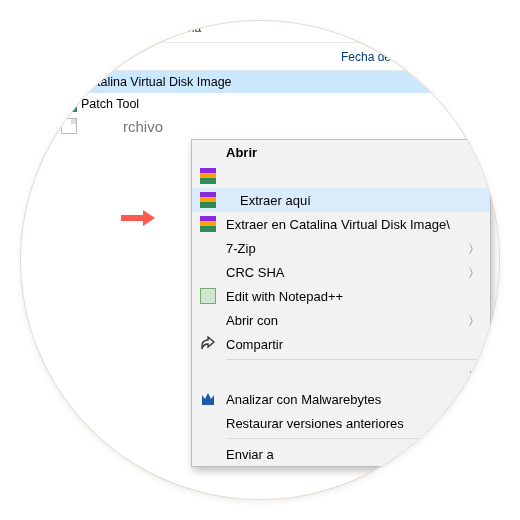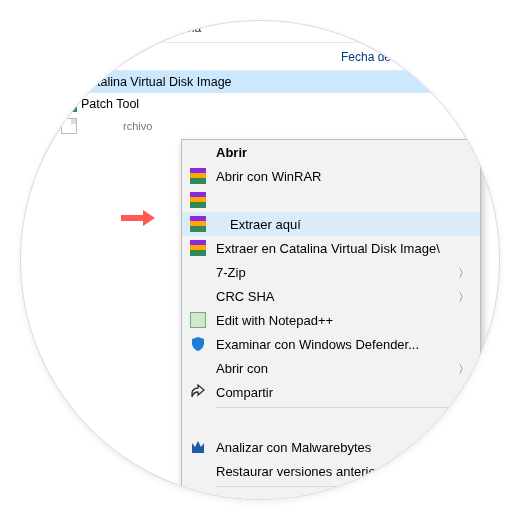--- a/index.html
+++ b/index.html
@@ -1,36 +1,36 @@
 <!DOCTYPE html>
 <html><head>
 <meta charset="utf-8">
 <style>
   * { box-sizing: border-box; margin: 0; padding: 0; font-family: "Segoe UI", Tahoma, sans-serif; }
   body { width: 520px; height: 520px; background: #fff; position: relative; overflow: hidden; }
-  .circle { position: absolute; top: 20px; left: 20px; width: 480px; height: 480px; border-radius: 50%; border: 1px solid #ddd; box-shadow: 0 2px 6px rgba(0,0,0,.08); overflow: hidden; background: #f0abfc; }
+  .circle { position: absolute; top: 20px; left: 20px; width: 480px; height: 480px; border-radius: 50%; border: 1px solid #ddd; box-shadow: 0 2px 6px rgba(0,0,0,.08); overflow: hidden; background: #fdba74; }
   .explorer { position: absolute; top: -8px; left: -60px; width: 580px; height: 520px; background: #fff; }
   .breadcrumb { height: 30px; display: flex; align-items: center; padding: 0 6px; font-size: 12px; color: #333; border-bottom: 1px solid #e5e5e5; overflow: hidden; white-space: nowrap; }
   .bc { padding: 0 6px; }
   .sep { color: #888; }
   .header-row { height: 28px; display: flex; align-items: center; font-size: 12px; color: #003a80; border-bottom: 1px solid #e6e6e6; padding-left: 100px; position: relative; }
   .nombre { flex: 0 0 280px; }
   .fecha { flex: 1; }
   .uparrow { position: absolute; left: 86px; top: 6px; width: 14px; height: 14px; }
   .filelist { font-size: 12.5px; color: #000; }
   .file { display: flex; align-items: center; height: 22px; padding-left: 100px; }
   .file.selected { background: #cce8ff; }
   .icon { width: 16px; height: 16px; margin-right: 4px; flex: 0 0 16px; }
   .winrar { background: linear-gradient(#8a2be2 0 5px,#ffa500 5px 10px,#2e8b57 10px 16px); }
   .genericfile { background: #fff; border: 1px solid #bbb; position: relative; }
   .genericfile::before { content:""; position:absolute; top:0; right:0; width:5px; height:5px; background:#ddd; }
-  .gray-right { margin-left: 42px; color: #777; font-size: 11px; }
+  .gray-right { margin-left: 42px; color: #777; font-size: 15px; }
   .pointer-arrow { position: absolute; left: 160px; top: 197px; width: 34px; height: 16px; z-index: 5; }
   .context-menu {
-    position: absolute; left: 220px; top: 126px; width: 300px;
+    position: absolute; left: 230px; top: 126px; width: 300px;
     background: #f2f2f2; border: 1px solid #bdbdbd;
     box-shadow: 2px 4px 8px rgba(0,0,0,.25);
     font-size: 13px; color: #000; z-index: 10;
   }
   .mi { display: flex; align-items: center; height: 24px; padding-left: 34px; position: relative; white-space: nowrap; }
   .mi.bold { font-weight: 600; }
   .mi:hover, .mi.hovered { background: #daecfb; padding-left: 48px; }
   .mi .iconmenu { position: absolute; left: 8px; top: 4px; width: 16px; height: 16px; }
   .mi .chev { position: absolute; right: 10px; top: 5px; color: #555; font-size: 12px; }
   .msep { height: 1px; background: #d9d9d9; margin: 3px 0 3px 34px; }
@@ -80,50 +80,40 @@
     <svg class="pointer-arrow" viewBox="0 0 34 16">
       <path d="M0 5h22V0l12 8-12 8v-5H0z" fill="#ff5a52"></path>
     </svg>
 
     <div class="context-menu">
       <div class="mi bold">
           <span>Abrir</span>
         </div>
       <div class="mi">
         <span class="iconmenu winrar-small"></span>
-        <span>Abrir con WinRAR</span>
-      </div>
-      <div class="mi">
-        <span class="iconmenu winrar-small"></span>
       </div>
       <div class="mi hovered">
         <span class="iconmenu winrar-small"></span>
         <span>Extraer aquí</span>
       </div>
       <div class="mi">
         <span class="iconmenu winrar-small"></span>
         <span>Extraer en Catalina Virtual Disk Image\</span>
       </div>
       <div class="mi">
         <span>7-Zip</span>
         <span class="chev">〉</span>
       </div>
       <div class="mi">
         <span>CRC SHA</span>
         <span class="chev">〉</span>
       </div>
       <div class="mi">
         <span class="iconmenu npp-icon"></span>
         <span>Edit with Notepad++</span>
-      </div>
-      <div class="mi">
-        <svg class="iconmenu defender-icon" viewBox="0 0 16 16">
-            <path d="M8 1l6 2v4c0 4-3 7-6 8-3-1-6-4-6-8V3z" fill="#1e7cd6"></path>
-          </svg>
-        <span>Examinar con Windows Defender...</span>
       </div>
       <div class="mi">
         <span>Abrir con</span>
         <span class="chev">〉</span>
       </div>
       <div class="mi">
         <svg class="iconmenu share-icon" viewBox="0 0 16 16">
             <path d="M2 13V9c0-3 3-5 6-5V1l6 5-6 5V8c-2 0-5 1-6 5z" fill="none" stroke="#333" stroke-width="1.3"></path>
           </svg>
         <span>Compartir</span>

